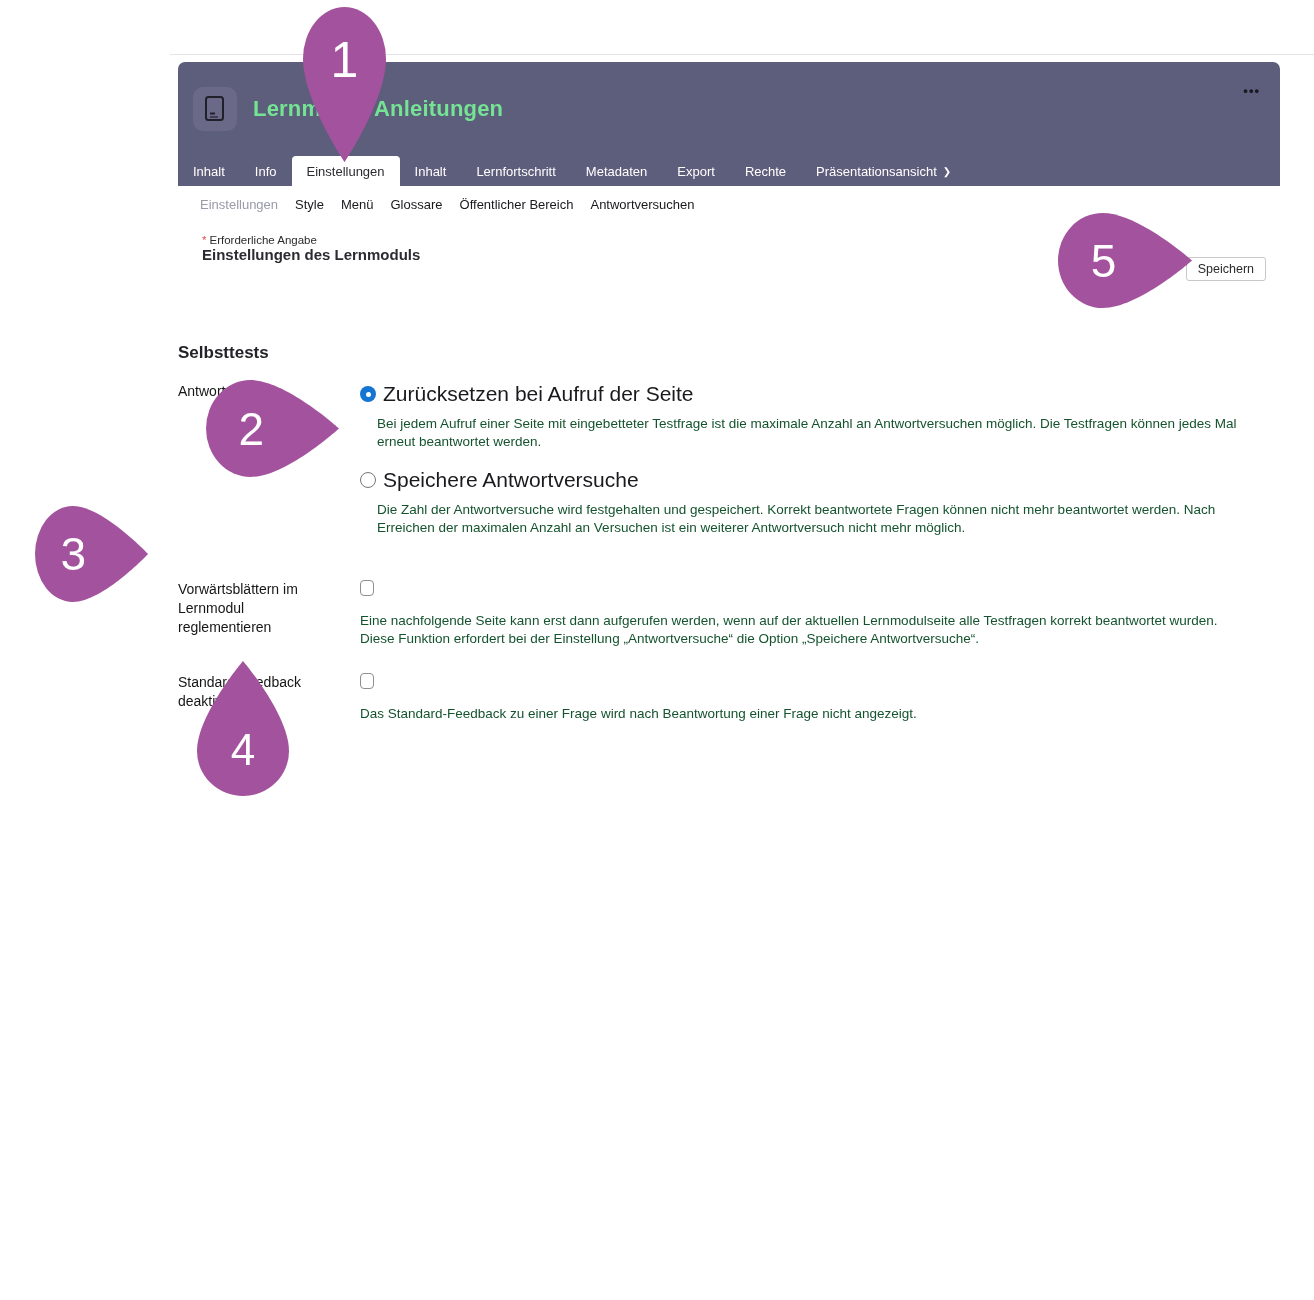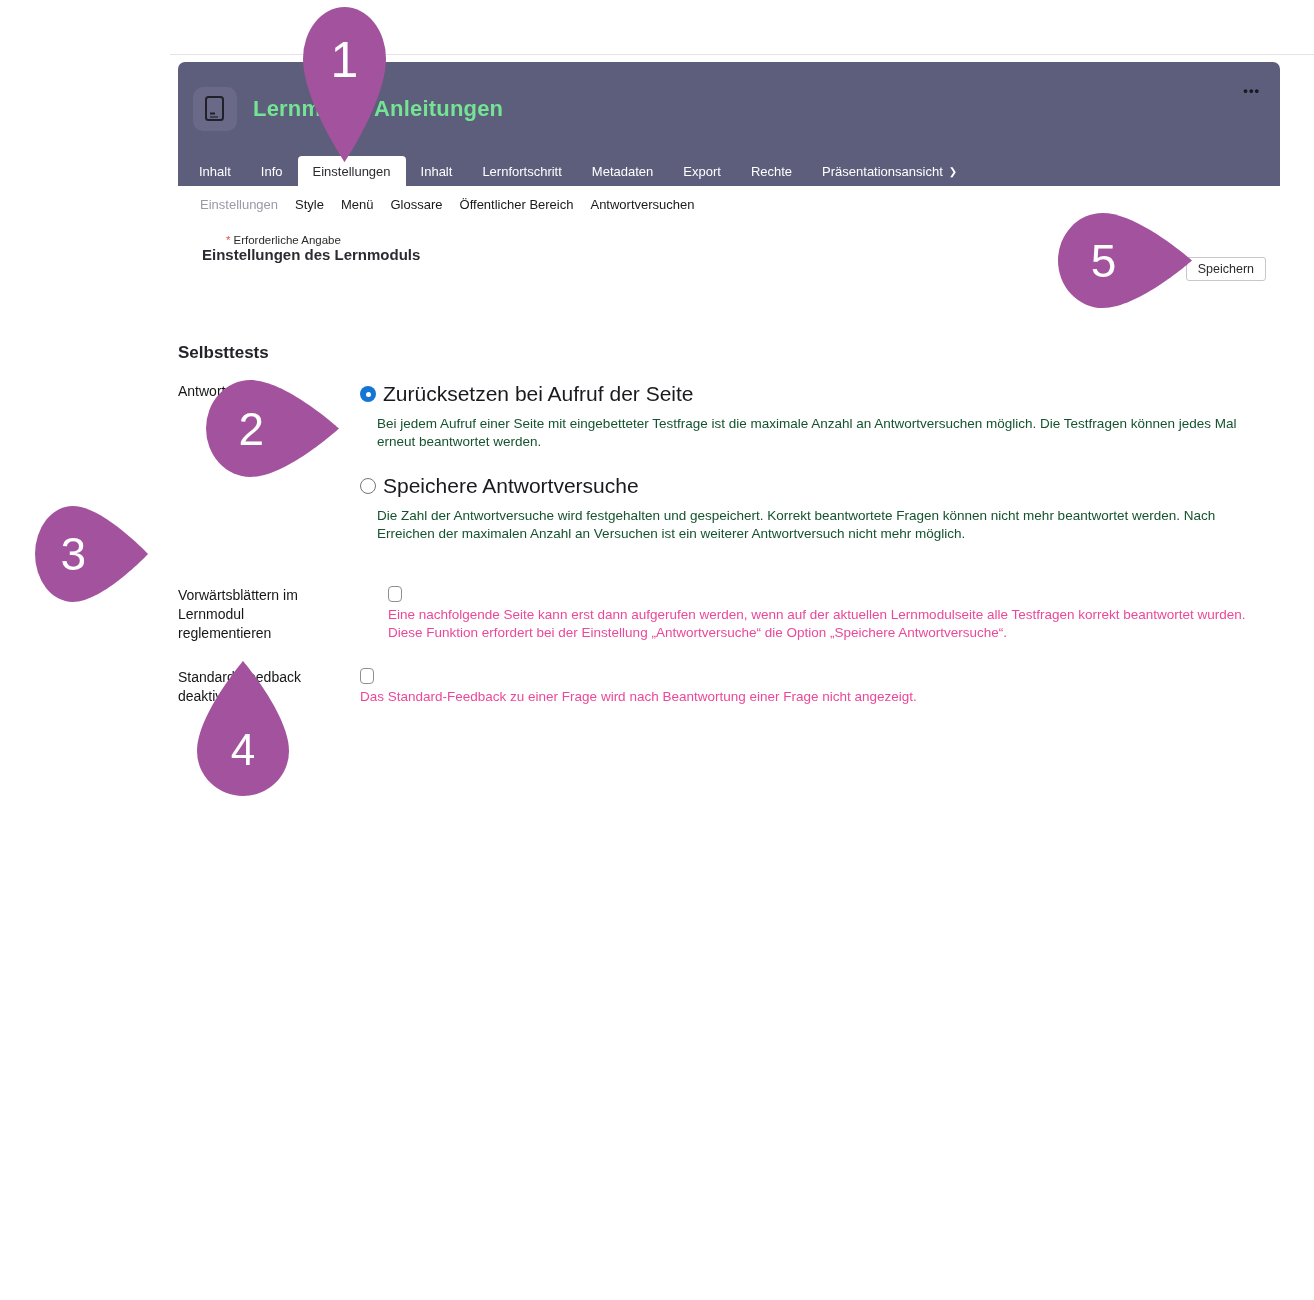--- a/index.html
+++ b/index.html
@@ -18,76 +18,76 @@
   .header-top { height:94px; display:flex; align-items:center; padding-left:15px; position:relative; }
   .logo-tile {
     width:44px; height:44px; border-radius:10px; background:#6a6a88;
     display:flex; align-items:center; justify-content:center; flex:0 0 auto;
   }
   .obj-title { margin-left:16px; font-size:22px; font-weight:600; color:#74e393; letter-spacing:.2px; }
   .actions-btn {
     position:absolute; right:20px; top:22px; color:#191922; font-size:13px; font-weight:700;
     letter-spacing:1px; cursor:pointer; line-height:14px;
   }
-  .tabbar { display:flex; align-items:stretch; height:30px; padding-left:6px; }
+  .tabbar { display:flex; align-items:stretch; height:30px; }
   .tab {
     display:flex; align-items:center; padding:0 15px; font-size:13px; color:#ffffff;
     cursor:pointer; white-space:nowrap;
   }
   .tab.active { background:#ffffff; color:#2c2c31; border-radius:4px 4px 0 0; }
   .tab .chev { font-size:10px; margin-left:6px; font-weight:700; }
 
   
   .subtabs { display:flex; gap:17px; padding-left:22px; margin-top:11px; font-size:13px; }
   .subtab { color:#19191d; cursor:pointer; }
   .subtab.current { color:#9a9aa8; cursor:default; }
 
   
   .form-head { position:relative; margin-top:22px; padding-left:24px; height:46px; }
-  .required-note { font-size:11.5px; color:#2b2b2b;margin-left:24px; }
+  .required-note { font-size:11.5px; color:#2b2b2b; }
   .required-note .star { color:#e0564b; margin-right:3px; }
   .form-title { font-size:15px; font-weight:700; color:#2b2b31; margin-top:0; }
   .save-btn {
     position:absolute; right:14px; top:23px; font-size:12.5px; color:#2b2b2b;
     background:#ffffff; border:1px solid #c8c8c8; border-radius:3px; padding:4px 11px; cursor:pointer;
     font-family:inherit;
   }
 
   
   .section-title { margin-top:63px; font-size:17px; font-weight:700; color:#232329; }
   .frow { display:grid; grid-template-columns:182px 1fr; }
   .frow .flabel { font-size:14px; color:#161616; line-height:19px; padding-right:34px; }
   .row-1 { margin-top:19px; }
-  .row-2 { margin-top:43px;gap:28px; }
+  .row-2 { margin-top:43px; }
   .row-3 { margin-top:25px; }
 
   .opt-line { display:flex; align-items:center; }
   .radio {
     width:16px; height:16px; border-radius:50%; flex:0 0 auto; position:relative; cursor:pointer;
     border:1px solid #767676; background:#ffffff;
   }
   .radio.selected { border:none; background:#1476d2; }
   .radio.selected::after {
     content:""; position:absolute; left:5.5px; top:5.5px; width:5px; height:5px;
     border-radius:50%; background:#ffffff;
   }
   .opt-label { margin-left:7px; font-size:21px; color:#1a1a1e; cursor:pointer; }
   .opt-desc {
     margin-top:9px; margin-left:17px; max-width:878px;
     font-size:13.5px; line-height:18px; color:#14532d; hyphens:auto;
   }
-  .opt2 { margin-top:23px; }
+  .opt2 { margin-top:17px; }
 
   .checkbox {
     width:14px; height:16px; border:1.4px solid #8f8f8f; border-radius:4px;
     background:#ffffff; cursor:pointer; display:inline-block;
   }
   .cb-desc {
-    margin-top:0; max-width:880px;
-    font-size:13.5px; line-height:18px; color:#ec4899; hyphens:auto;
+    margin-top:12px; max-width:880px;
+    font-size:13.5px; line-height:18px; color:#14532d; hyphens:auto;
   }
 
   
   .marker { position:absolute; z-index:50; }
   .marker svg { display:block; width:100%; height:100%; }
   .marker .num {
     position:absolute; color:#ffffff; transform:translate(-50%,-50%);
     font-family:"Liberation Sans","DejaVu Sans",sans-serif; font-weight:400;
   }
   .m1 { left:303px; top:7px;   width:83px;  height:155px; }

